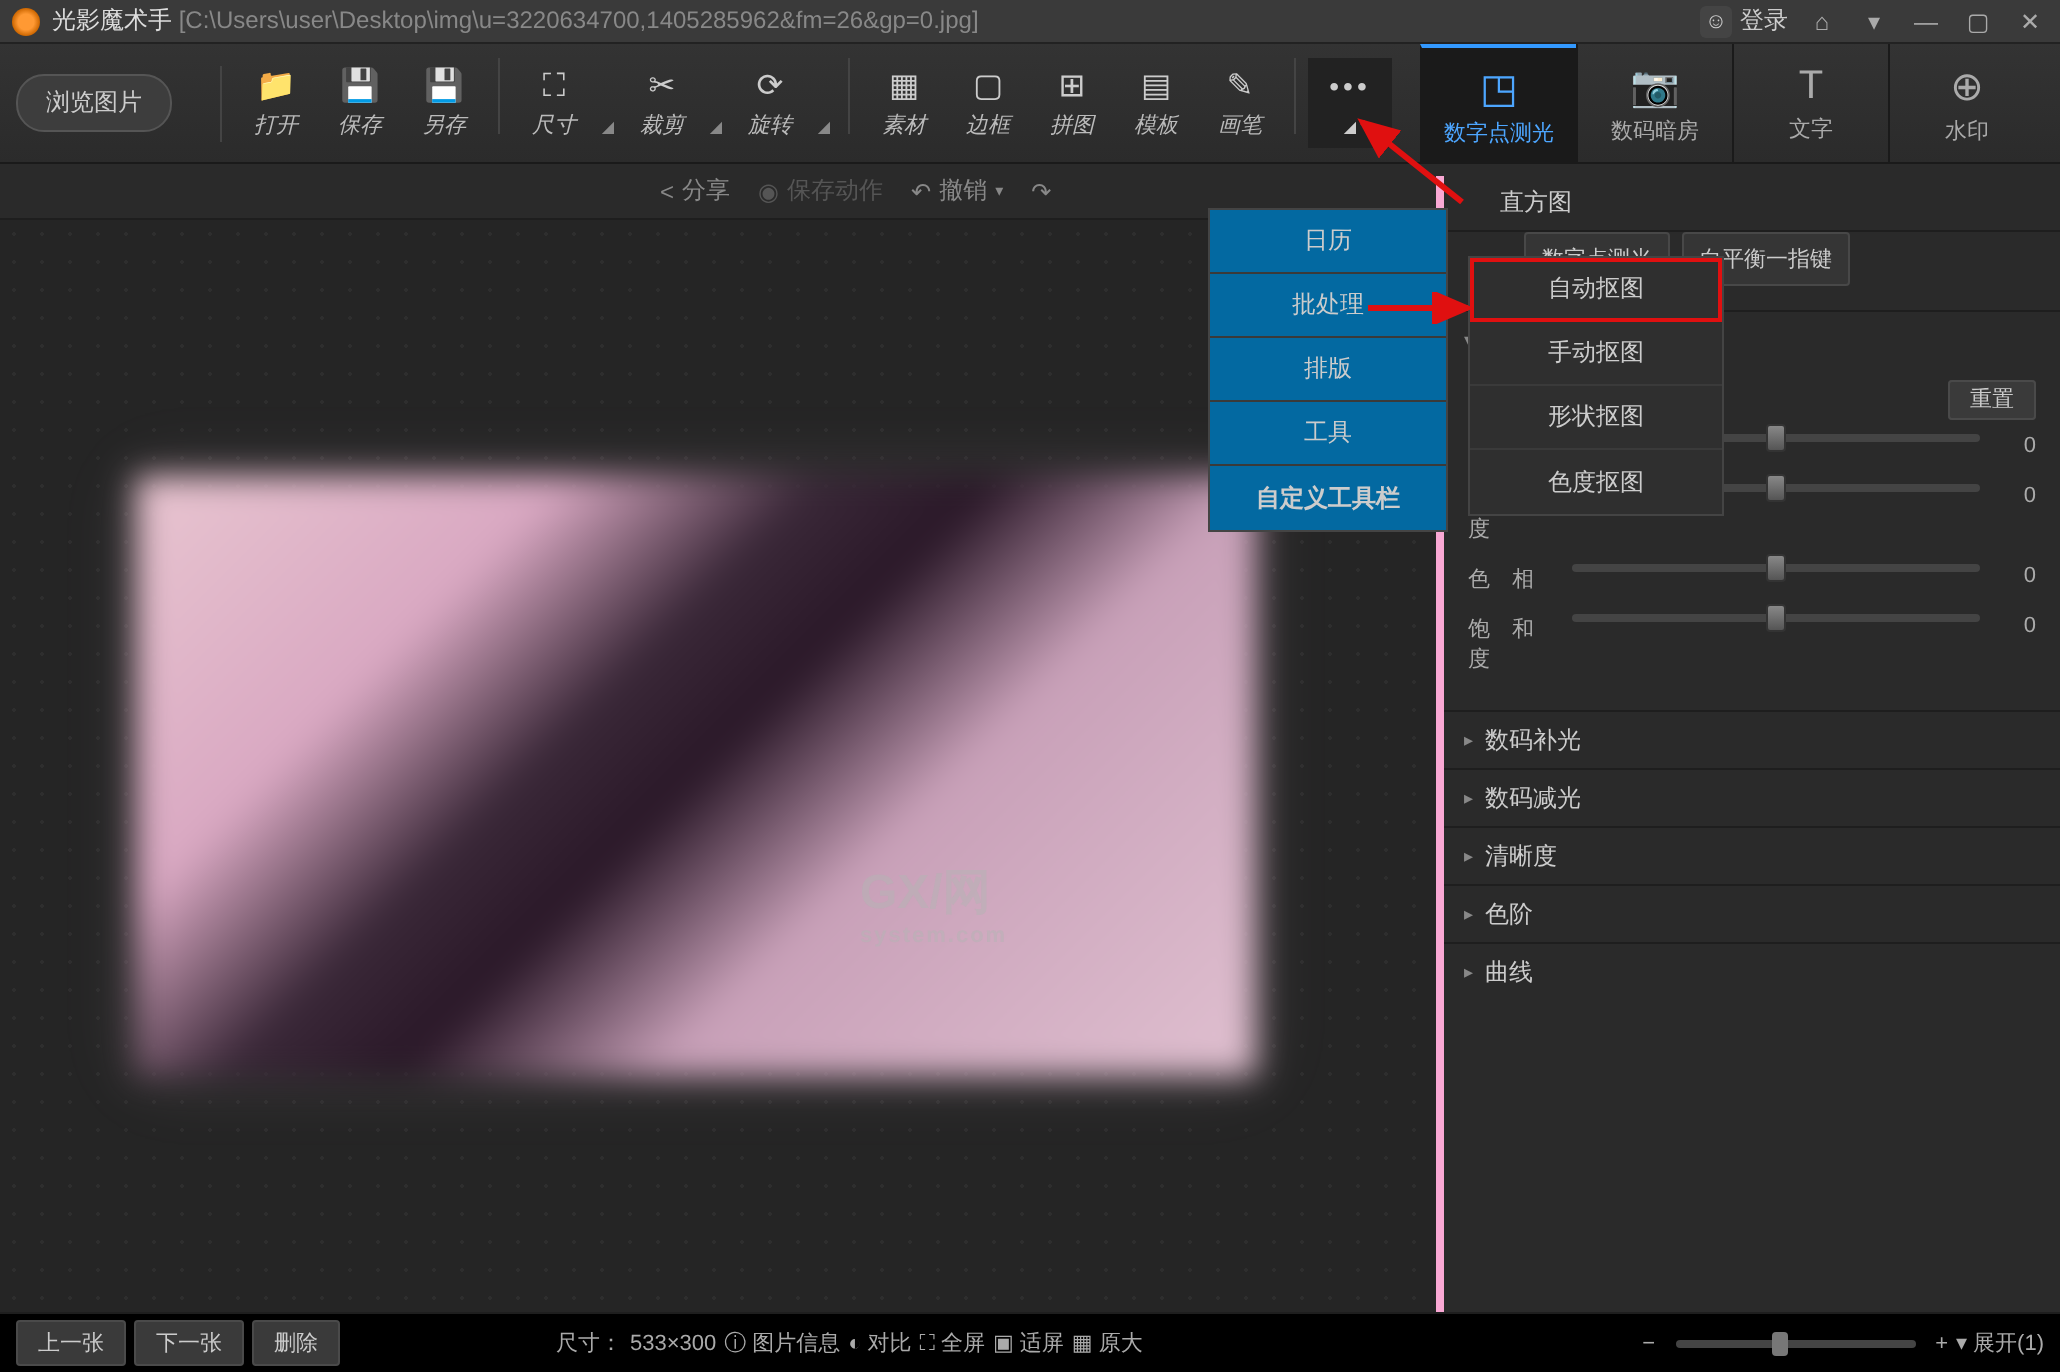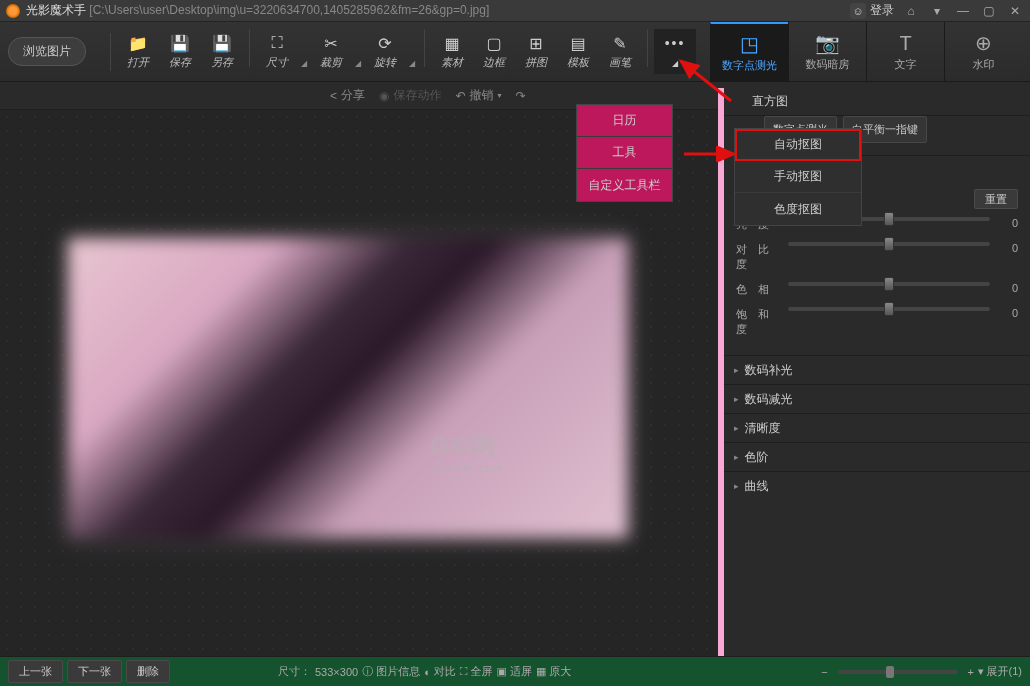--- a/index.html
+++ b/index.html
@@ -41,57 +41,57 @@
 .sharebar .item { display: flex; align-items: center; gap: 4px; cursor: pointer; font-size: 12px; }
 .sharebar .item.disabled { color: #555; }
 
 
 .workspace { position: absolute; top: 110px; left: 0; right: 312px; bottom: 30px; background: #252525; background-image: radial-gradient(#2e2e2e 1px, transparent 1px); background-size: 14px 14px; }
 .canvas-img { position: absolute; left: 68px; top: 128px; width: 560px; height: 300px; background: linear-gradient(135deg, #e8c5d0 0%, #d9a8c2 25%, #3a2838 40%, #2a1828 50%, #c8a0b8 65%, #e0c0d0 100%); filter: blur(8px); box-shadow: 0 0 30px rgba(230,200,220,0.15); }
 .watermark { position: absolute; left: 430px; top: 320px; color: rgba(180,180,180,0.5); font-size: 24px; font-weight: bold; }
 .watermark .sub { font-size: 11px; display: block; letter-spacing: 1px; }
 
 
-.dropdown { position: absolute; top: 104px; left: 576px; width: 97px; background: #be185d; border: 1px solid #444; z-index: 10; }
+.dropdown { position: absolute; top: 104px; left: 604px; width: 120px; background: #0369a1; border: 1px solid #444; z-index: 10; }
 .dropdown .dd-item { height: 32px; display: flex; align-items: center; justify-content: center; color: #ccc; cursor: pointer; border-bottom: 1px solid #3a3a3a; font-size: 12px; }
-.dropdown .dd-item:last-child { border-bottom: none; }
+.dropdown .dd-item:last-child { border-bottom: none; font-weight: bold; }
 .dropdown .dd-item.highlight { outline: 2px solid #e01010; outline-offset: -2px; }
 
 
 .submenu { position: absolute; top: 128px; left: 734px; width: 128px; background: #2f2f2f; border: 1px solid #444; z-index: 10; }
 .submenu .sm-item { height: 32px; display: flex; align-items: center; justify-content: center; color: #ccc; cursor: pointer; border-bottom: 1px solid #3a3a3a; font-size: 12px; }
 .submenu .sm-item:last-child { border-bottom: none; }
 .submenu .sm-item.highlight { outline: 2px solid #e01010; outline-offset: -2px; }
 
 
 .red-arrow { position: absolute; z-index: 11; pointer-events: none; }
 .red-arrow.a1 { top: 56px; left: 676px; }
 .red-arrow.a2 { top: 146px; left: 682px; }
 
 
-.rightpanel { position: absolute; top: 88px; right: 0; width: 312px; bottom: 30px; background: #2a2a2a; border-left: 6px solid #f9a8d4; overflow: hidden; }
+.rightpanel { position: absolute; top: 88px; right: 0; width: 312px; bottom: 30px; background: #2a2a2a; border-left: 4px solid #f9a8d4; overflow: hidden; }
 .rp-tabs { height: 28px; display: flex; align-items: flex-end; padding-left: 16px; border-bottom: 1px solid #1e1e1e; }
 .rp-tab { padding: 5px 12px; color: #ccc; font-size: 12px; cursor: pointer; }
 .rp-quick { padding: 12px 6px 12px 130px; display: flex; flex-wrap: wrap; gap: 6px; }
 .rp-btn { background: #353535; border: 1px solid #484848; padding: 5px 8px; color: #ccc; font-size: 11px; cursor: pointer; border-radius: 2px; min-width: 72px; text-align: center; }
 .rp-quick-row2 { padding: 0 6px 12px 40px; display: flex; gap: 6px; }
 .rp-section { border-top: 1px solid #1e1e1e; }
 .rp-header { height: 28px; display: flex; align-items: center; padding: 0 10px; color: #ccc; cursor: pointer; gap: 6px; font-size: 12px; }
 .rp-header .arr { font-size: 9px; color: #888; }
 .rp-body { padding: 8px 12px; }
 .rp-reset { text-align: right; margin-bottom: 8px; }
 .rp-reset .btn { background: #3a3a3a; border: 1px solid #4a4a4a; padding: 3px 10px; color: #ccc; font-size: 11px; cursor: pointer; border-radius: 2px; }
 .slider-row { display: flex; align-items: flex-start; gap: 8px; margin: 10px 0; }
 .slider-row .sl-label { width: 44px; color: #aaa; letter-spacing: 4px; font-size: 11px; }
 .slider-row .sl-track { flex: 1; height: 4px; background: #444; border-radius: 2px; position: relative; }
 .slider-row .sl-thumb { position: absolute; top: -5px; width: 10px; height: 14px; background: linear-gradient(#888,#555); border: 1px solid #333; border-radius: 2px; transform: translateX(-50%); }
 .slider-row .sl-val { width: 20px; text-align: right; color: #aaa; font-size: 11px; }
 
 
-.statusbar { position: absolute; bottom: 0; left: 0; right: 0; height: 30px; background: #14532d; border-top: 1px solid #1e1e1e; display: flex; align-items: center; padding: 0 8px; gap: 4px; color: #aaa; font-size: 11px; }
+.statusbar { position: absolute; bottom: 0; left: 0; right: 0; height: 30px; background: #000000; border-top: 1px solid #1e1e1e; display: flex; align-items: center; padding: 0 8px; gap: 4px; color: #aaa; font-size: 11px; }
 .statusbar .sbtn { background: #3a3a3a; border: 1px solid #4a4a4a; padding: 3px 10px; color: #ccc; cursor: pointer; border-radius: 2px; }
 .statusbar .sp { flex: 1; }
 .statusbar .sitem { display: flex; align-items: center; gap: 3px; cursor: pointer; }
 .statusbar .zoom-track { width: 120px; height: 4px; background: #444; border-radius: 2px; position: relative; margin: 0 6px; }
 .statusbar .zoom-thumb { position: absolute; top: -4px; left: 40%; width: 8px; height: 12px; background: #777; border-radius: 2px; }
 
 svg { display: block; }
 </style>
 </head>
 <body>
@@ -222,26 +222,29 @@
 <div class="workspace">
   <div class="canvas-img"></div>
   <div class="watermark">
     <span>GX/网</span>
     <span class="sub">system.com</span>
   </div>
 </div>
 
 <div class="dropdown" id="dropdown">
     <div class="dd-item">日历</div>
+    <div class="dd-item">批处理</div>
+    <div class="dd-item">排版</div>
     <div class="dd-item">工具</div>
     <div class="dd-item">自定义工具栏</div>
   </div>
 <div class="submenu" id="submenu">
     <div class="sm-item highlight">自动抠图</div>
     <div class="sm-item">手动抠图</div>
+    <div class="sm-item">形状抠图</div>
     <div class="sm-item">色度抠图</div>
   </div>
 
 <svg class="red-arrow a1" width="60" height="50">
     <defs>
       <marker id="ah1" markerWidth="8" markerHeight="8" refX="6" refY="3" orient="auto">
         <path d="M0,0 L7,3 L0,6 Z" fill="#e01010"></path>
       </marker>
     </defs>
     <line x1="55" y1="45" x2="5" y2="5" stroke="#e01010" stroke-width="3" marker-end="url(#ah1)"></line>

